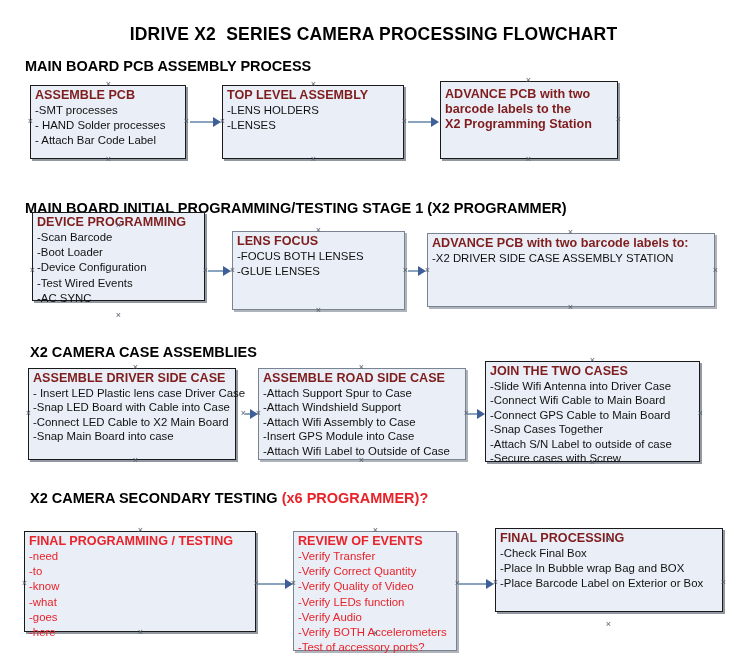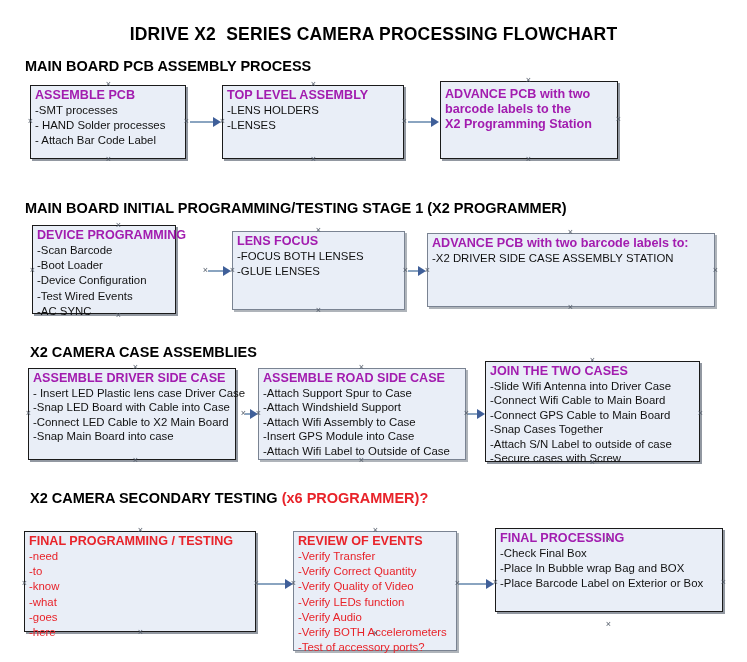--- a/index.html
+++ b/index.html
@@ -53,21 +53,21 @@
   }
   .pbox .inner {
     position: absolute;
     left: 4px;
     top: 2px;
     right: 2px;
   }
   .bhead {
     font-size: 12.6px;
     font-weight: bold;
-    color: #a21caf;
+    color: #7f1d1d;
     line-height: 15px;
     white-space: nowrap;
   }
   .bline {
     font-size: 11.4px;
     font-weight: normal;
     color: #111111;
     line-height: 15.2px;
     white-space: nowrap;
   }
@@ -148,21 +148,21 @@
       <div class="bhead">barcode labels to the</div>
       <div class="bhead"> X2 Programming Station</div>
     </div>
   </div>
   <div class="xmark" style="left:525px; top:77px;"></div>
   <div class="xmark" style="left:525px; top:156px;"></div>
   <div class="xmark" style="left:615px; top:116px;"></div>
 
   <div class="section-title" style="left:25px; top:200px;">MAIN BOARD INITIAL PROGRAMMING/TESTING STAGE 1 (X2 PROGRAMMER)</div>
 
-  <div class="pbox" style="left:32px; top:225px; width:144px; height:89px;">
+  <div class="pbox" style="left:32px; top:212px; width:173px; height:89px;">
     <div class="inner">
       <div class="bhead">DEVICE PROGRAMMING</div>
       <div class="bline">-Scan Barcode</div>
       <div class="bline">-Boot Loader</div>
       <div class="bline">-Device Configuration</div>
       <div class="bline">-Test Wired Events</div>
       <div class="bline">-AC SYNC</div>
     </div>
   </div>
   <div class="xmark" style="left:115px; top:222px;"></div>

